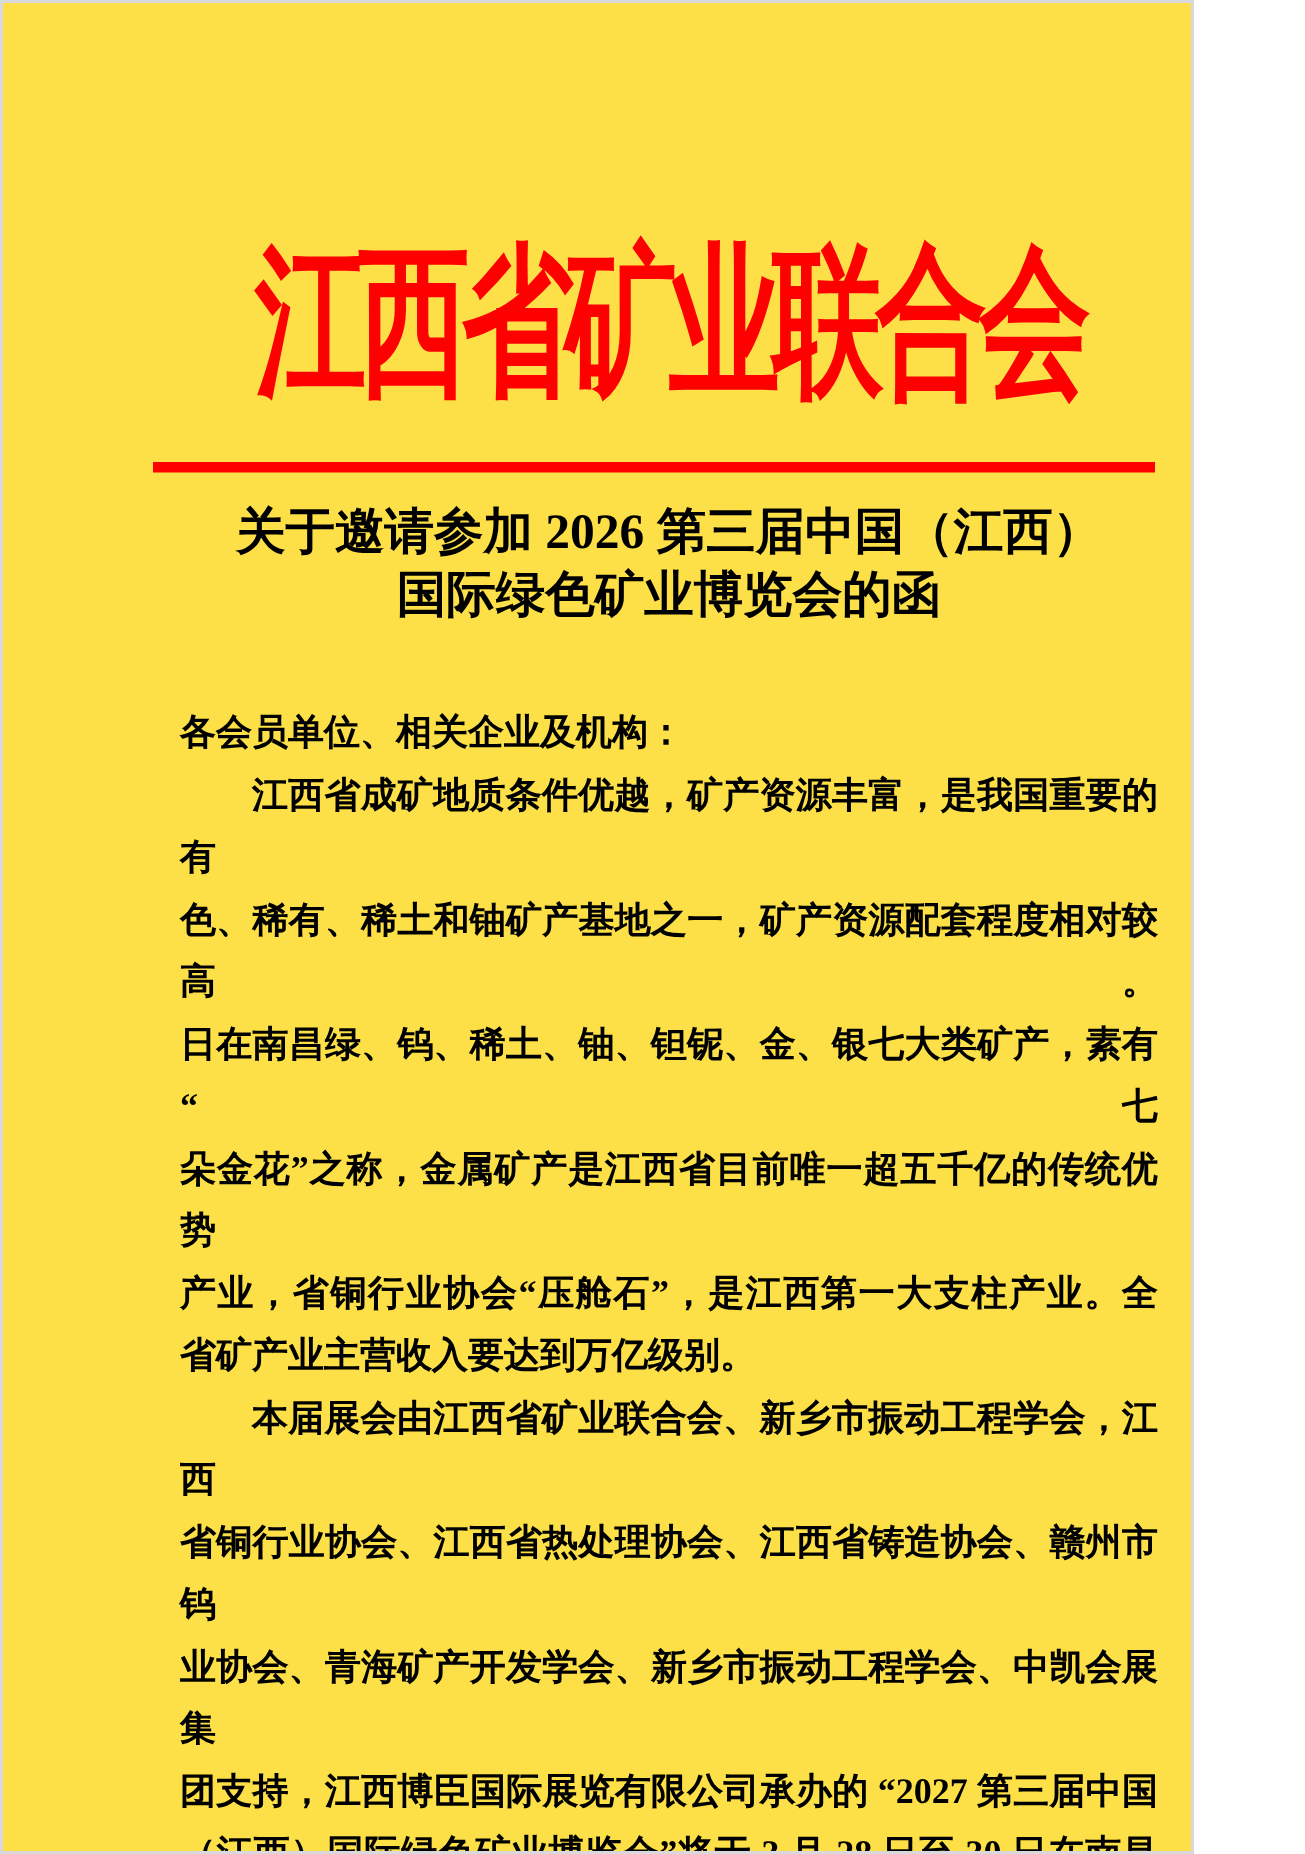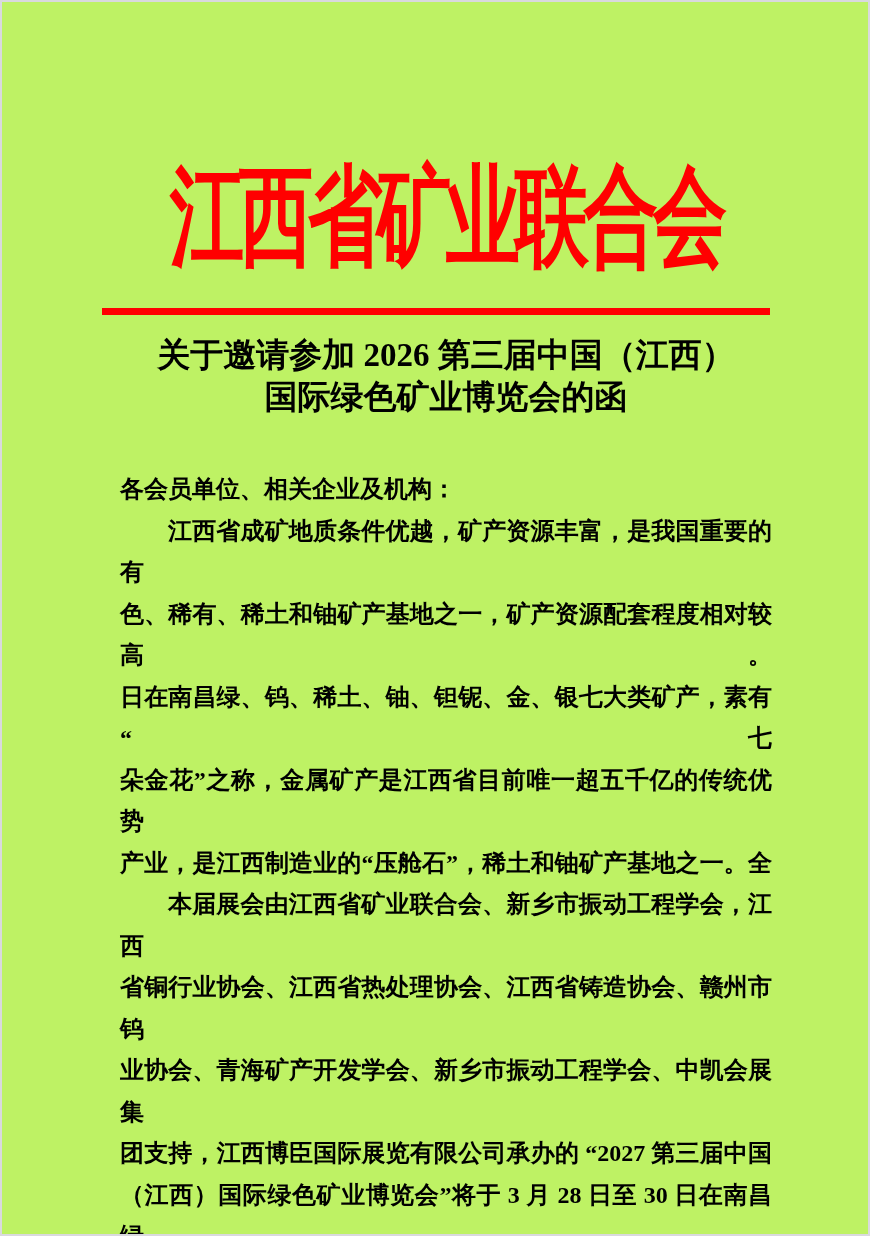--- a/index.html
+++ b/index.html
@@ -3,24 +3,24 @@
 <meta charset="utf-8">
 <title>江西省矿业联合会 — 邀请函</title>
 <style>
   html, body {
     margin: 0;
     padding: 0;
     background: #ffffff;
   }
   .page {
     position: relative;
-    width: 870px;
+    width: 796px;
     height: 1236px;
     box-sizing: border-box;
-    background: #bef264;
+    background: #fde047;
     border: 2px solid #d9d9dd;
     overflow: hidden;
     font-family: "Liberation Serif", "DejaVu Serif", serif;
     color: #000000;
   }
   
   .letterhead {
     position: absolute;
     left: 118px;
     top: 160px;
@@ -101,21 +101,22 @@
     <div>国际绿色矿业博览会的函</div>
   </h1>
 
   <div class="body-text">
     <div class="line final">各会员单位、相关企业及机构：</div>
     <div>
         <div class="line indent">江西省成矿地质条件优越，矿产资源丰富，是我国重要的有</div>
         <div class="line">色、稀有、稀土和铀矿产基地之一，矿产资源配套程度相对较高。</div>
         <div class="line">日在南昌绿、钨、稀土、铀、钽铌、金、银七大类矿产，素有“七</div>
         <div class="line">朵金花”之称，金属矿产是江西省目前唯一超五千亿的传统优势</div>
-        <div class="line">产业，是江西制造业的“压舱石”，稀土和铀矿产基地之一。全</div>
+        <div class="line">产业，省铜行业协会“压舱石”，是江西第一大支柱产业。全</div>
+        <div class="line final">省矿产业主营收入要达到万亿级别。</div>
         <div class="line indent">本届展会由江西省矿业联合会、新乡市振动工程学会，江西</div>
         <div class="line">省铜行业协会、江西省热处理协会、江西省铸造协会、赣州市钨</div>
         <div class="line">业协会、青海矿产开发学会、新乡市振动工程学会、中凯会展集</div>
         <div class="line">团支持，江西博臣国际展览有限公司承办的 “2027 第三届中国</div>
         <div class="line">（江西）国际绿色矿业博览会”将于 3 月 28 日至 30 日在南昌绿</div>
       </div>
   </div>
 
 </div>
 

